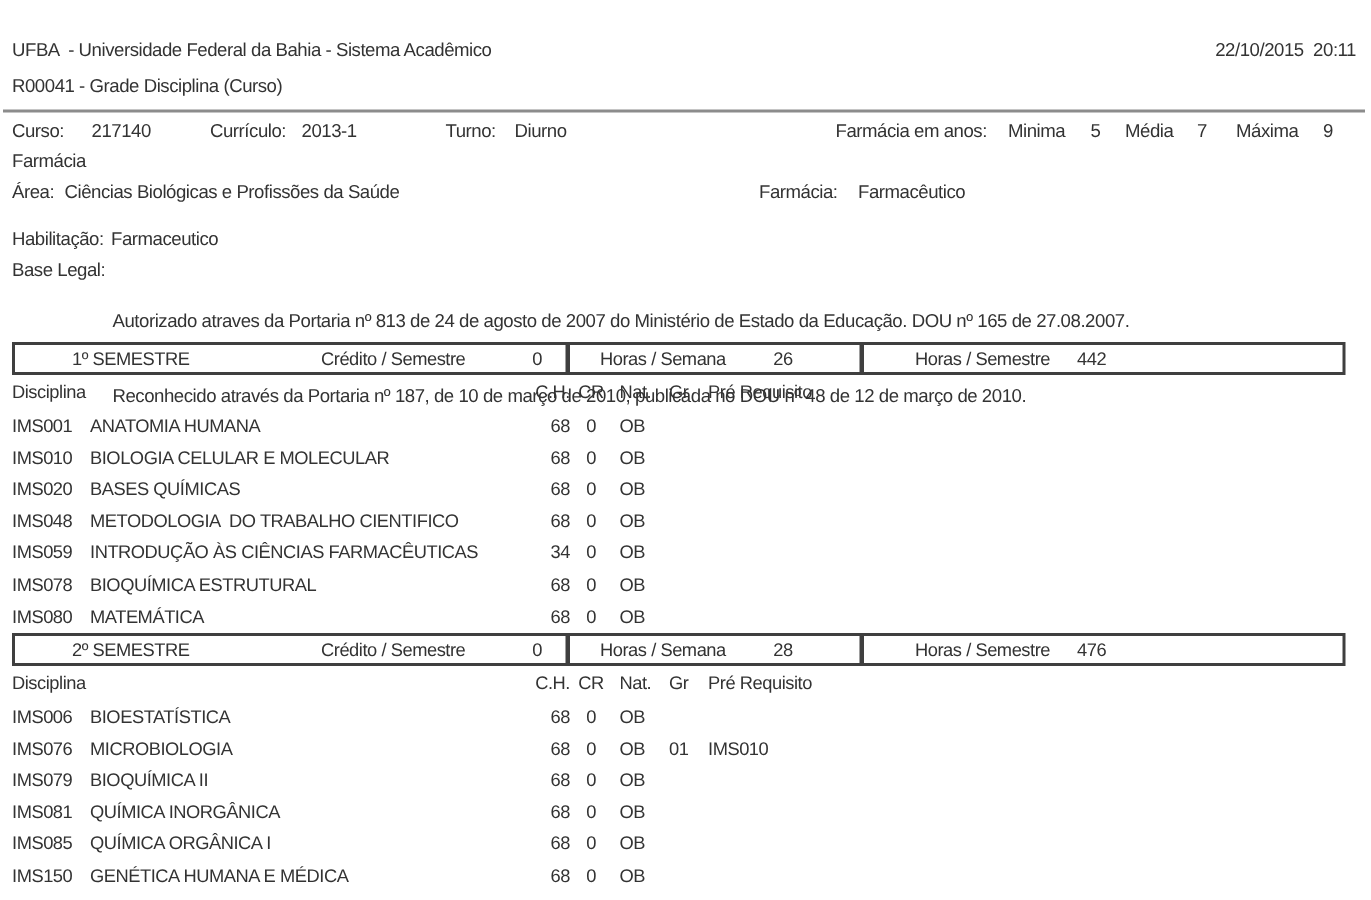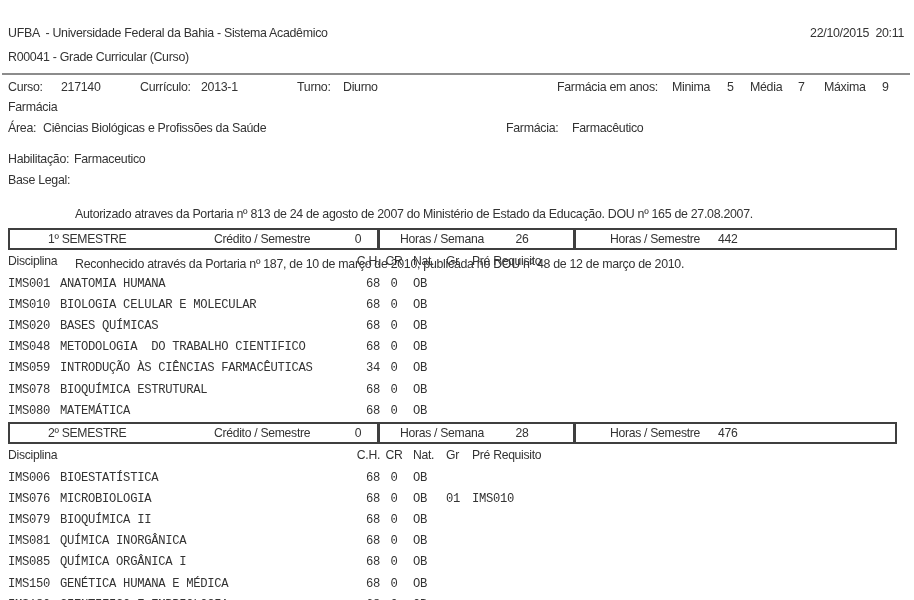--- a/index.html
+++ b/index.html
@@ -25,40 +25,40 @@
   .bl-label{left:8px;top:157px;}
   .bl-text{position:absolute;left:75px;top:157px;line-height:16.5px;white-space:pre;}
   
   .sem-wrap{position:absolute;left:0;top:212px;width:914px;}
   .sem-section{position:relative;height:194px;}
   .sem-bar{position:relative;height:18px;border:2px solid var(--border);margin:0 17px 0 8px;line-height:18px;font-size:12.2px;}
   .sem-bar .b{position:absolute;top:0;white-space:pre;}
   .sem-divider{position:absolute;top:0;bottom:0;width:3px;background:var(--border);}
   .cols-header,.row{display:flex;margin:0 17px 0 8px;font-size:12.2px;}
   .cols-header{margin-top:4px;height:15px;line-height:15px;}
-  .rows{margin-top:4px;font-family:Liberation Mono, monospace;}
+  .rows{margin-top:4px;}
   .row{height:21.2px;align-items:center;}
   .c-disc{width:344px;}
   .c-code{width:52px;white-space:pre;}
   .c-name{width:292px;white-space:pre;}
   .c-ch{width:28px;text-align:right;}
   .c-cr{width:28px;text-align:center;}
   .c-nat{width:34px;padding-left:5px;box-sizing:border-box;}
   .c-gr{width:24px;padding-left:4px;box-sizing:border-box;}
   .c-pre{flex:1;padding-left:6px;box-sizing:border-box;white-space:pre;}
   .bottomrule{position:absolute;left:8px;width:889px;top:595px;height:3px;background:var(--border);}
 </style>
 </head>
 <body>
 
 <div class="page">
 
   <div class="abs app-line">UFBA  - Universidade Federal da Bahia - Sistema Acadêmico</div>
   <div class="abs datetime">22/10/2015  20:11</div>
-  <div class="abs report-line">R00041 - Grade Curricular (Curso)</div>
+  <div class="abs report-line">R00041 - Grade Disciplina (Curso)</div>
   <div class="toprule"></div>
 
   <div class="abs" style="left:8px;top:64px;">Curso:</div>
   <div class="abs" style="left:61px;top:64px;">217140</div>
   <div class="abs" style="left:140px;top:64px;">Currículo:</div>
   <div class="abs" style="left:201px;top:64px;">2013-1</div>
   <div class="abs" style="left:297px;top:64px;">Turno:</div>
   <div class="abs" style="left:343px;top:64px;">Diurno</div>
   <div class="abs" style="left:557px;top:64px;">Farmácia em anos:</div>
   <div class="abs" style="left:672px;top:64px;">Minima</div>

